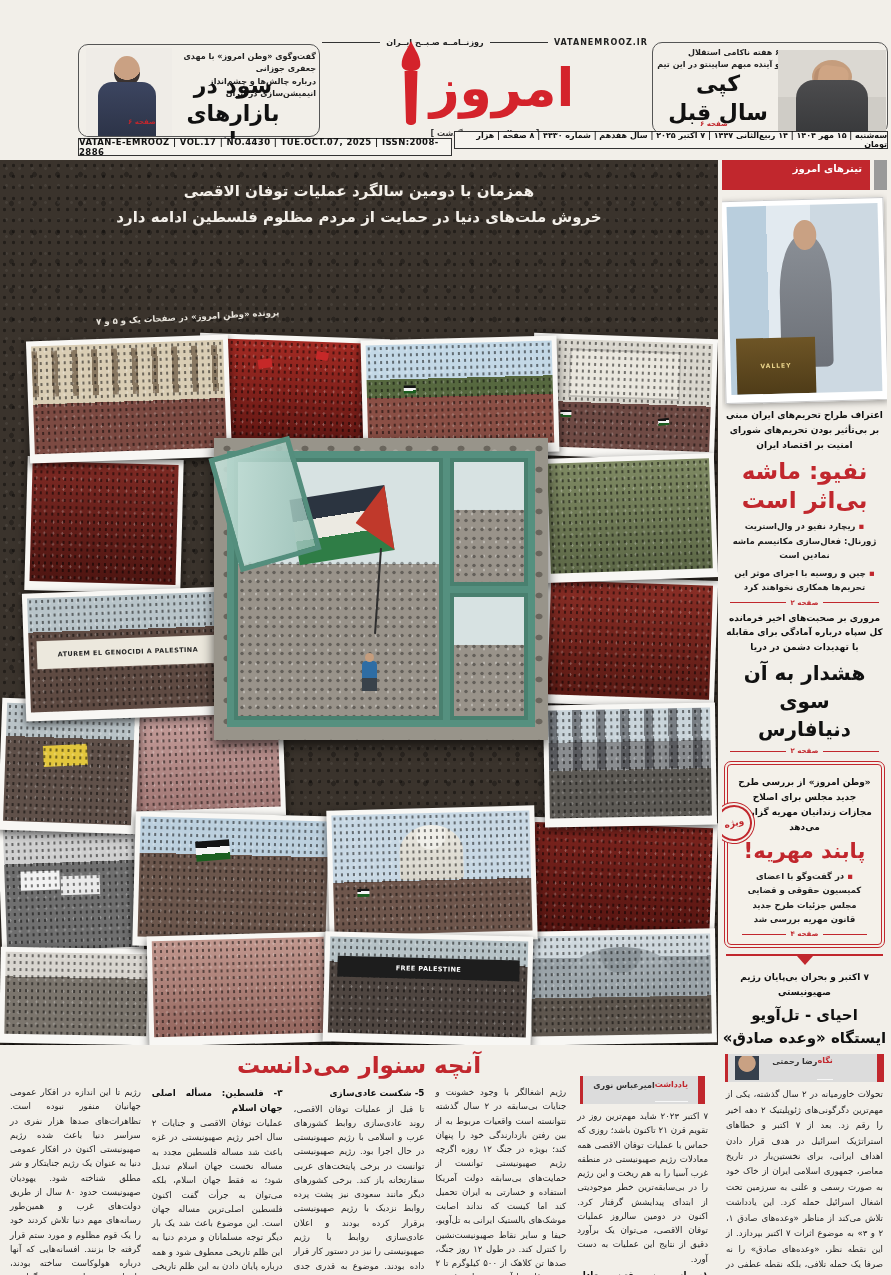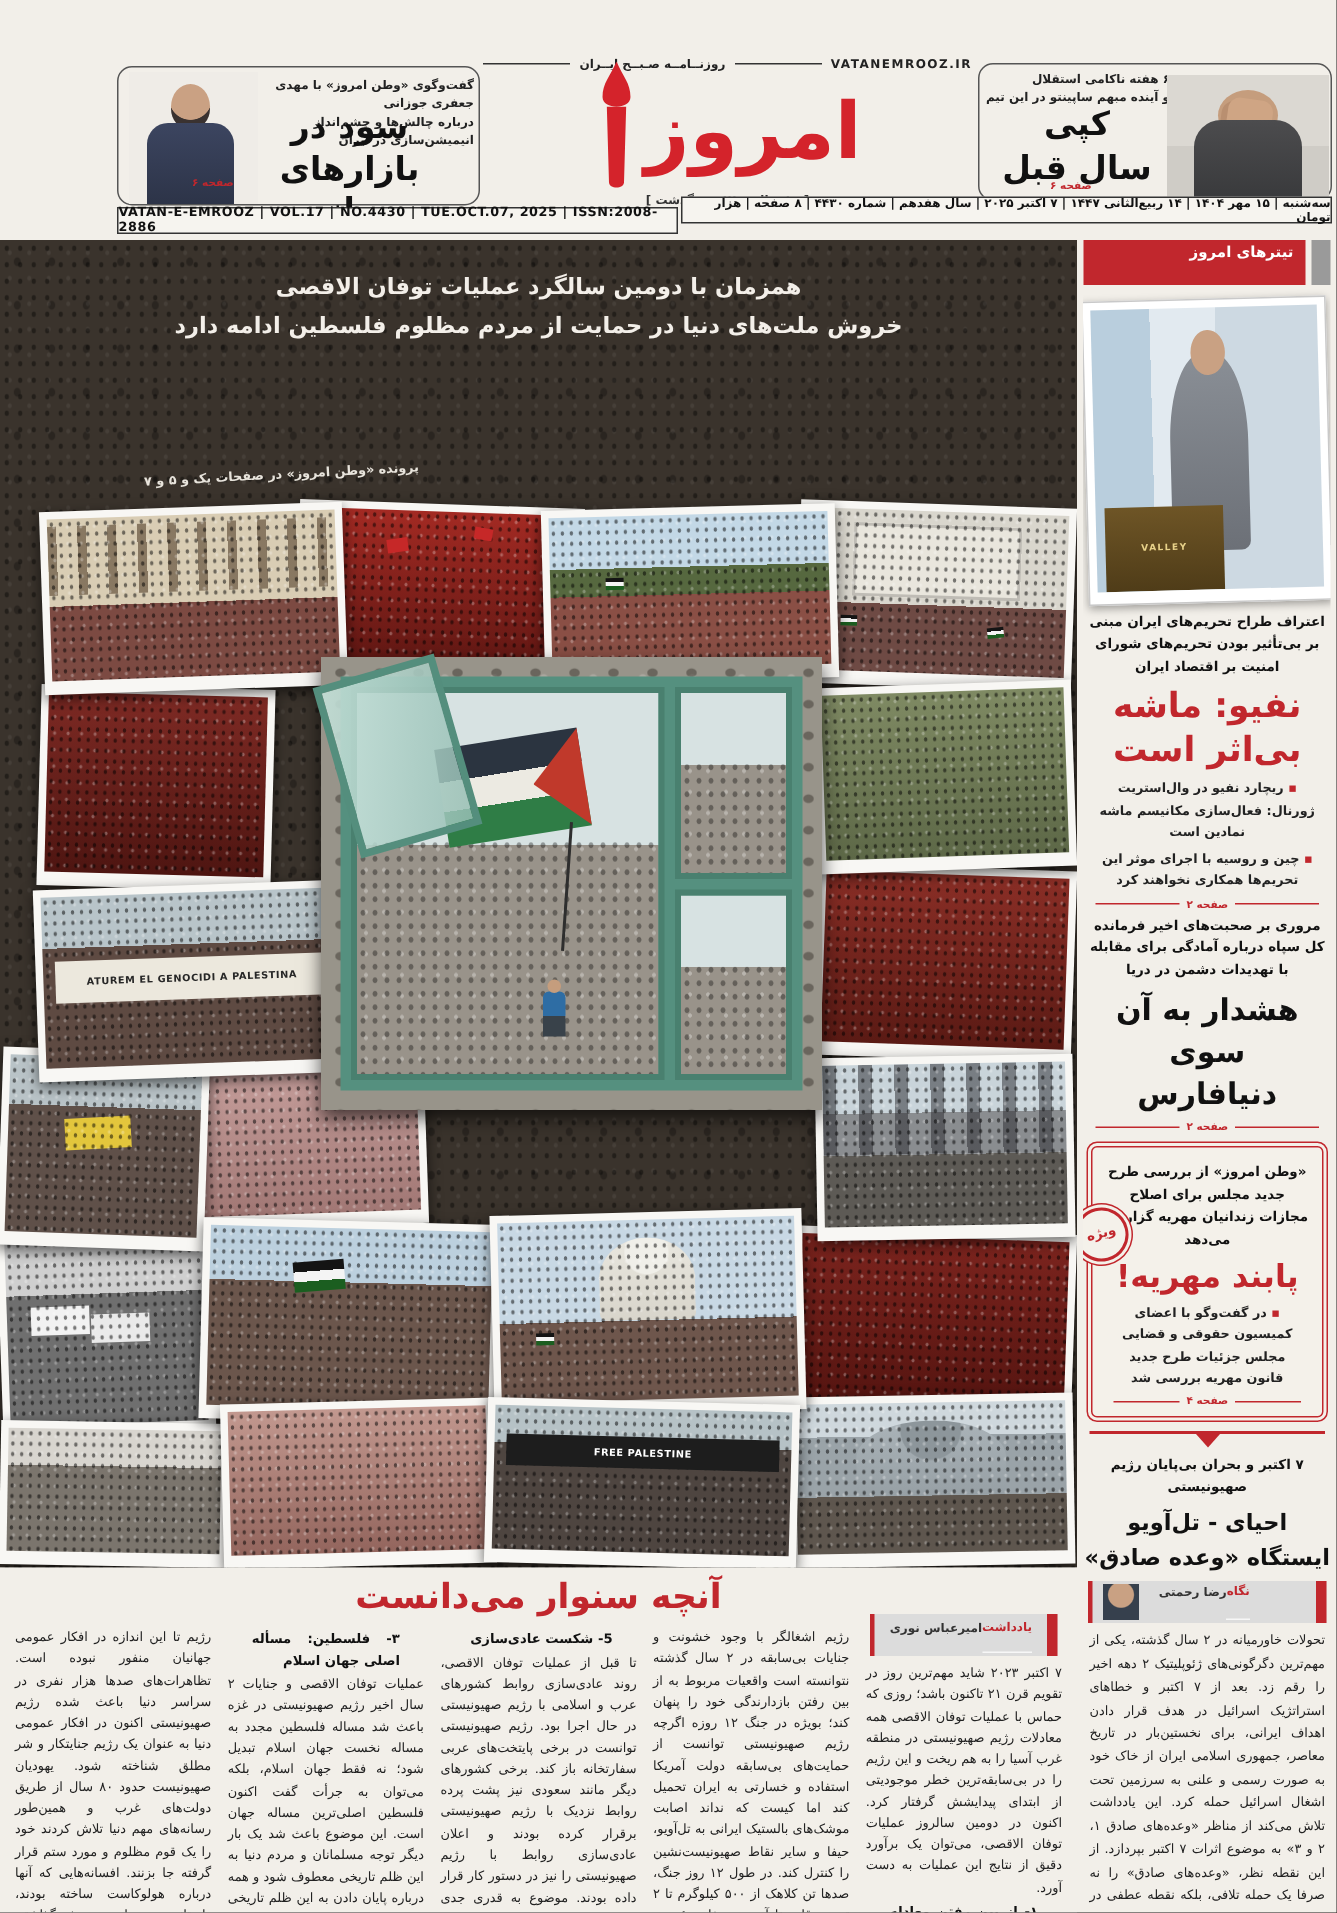--- a/index.html
+++ b/index.html
@@ -143,21 +143,21 @@
   .by-tag{font-size:8px;font-weight:bold;color:#c1272d;border-bottom:1px solid #f7f7f7;padding-bottom:1px;}
   .by-nm{font-size:8px;font-weight:bold;color:#333;padding-top:1px;}
   .by-port{position:absolute;left:10px;top:2px;width:24px;height:24px;background:radial-gradient(circle at 50% 30%,#c9a183 40%,#36404d 44%);z-index:1;}
   .sb-body{font-size:8.6px;line-height:1.8;text-align:justify;color:#222;margin:4px 4px 0;}
   
   .bottom{position:absolute;left:0;top:1045px;width:718px;height:230px;background:#f2efe9;}
   .bt-title{position:absolute;left:0;right:0;top:7px;text-align:center;font-size:23px;font-weight:bold;color:#c1272d;}
   .cols{display:flex;gap:11px;padding:40px 10px 6px;box-sizing:border-box;}
   .col{flex:1;font-size:8.6px;line-height:1.66;text-align:justify;color:#222;}
   .col p{margin:0 0 2px;}
-  .col h5{margin:1px 16px;font-size:8.8px;color:#111;}
+  .col h5{margin:1px 0;font-size:8.8px;color:#111;}
   .col-first{margin-top:-14px;}
 </style>
 </head>
 <body>
 
 <div class="page">
 
   <div>
     <div class="hframe hl-frame"></div>
     <div class="hframe hr-frame"></div>

